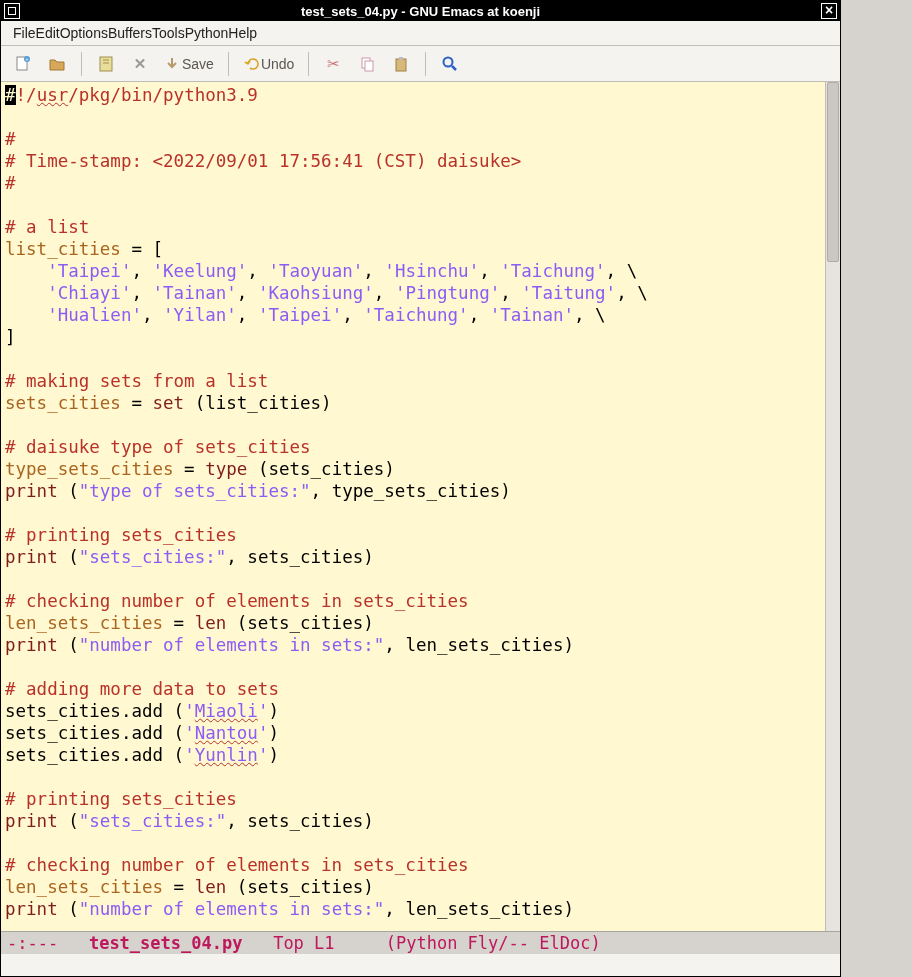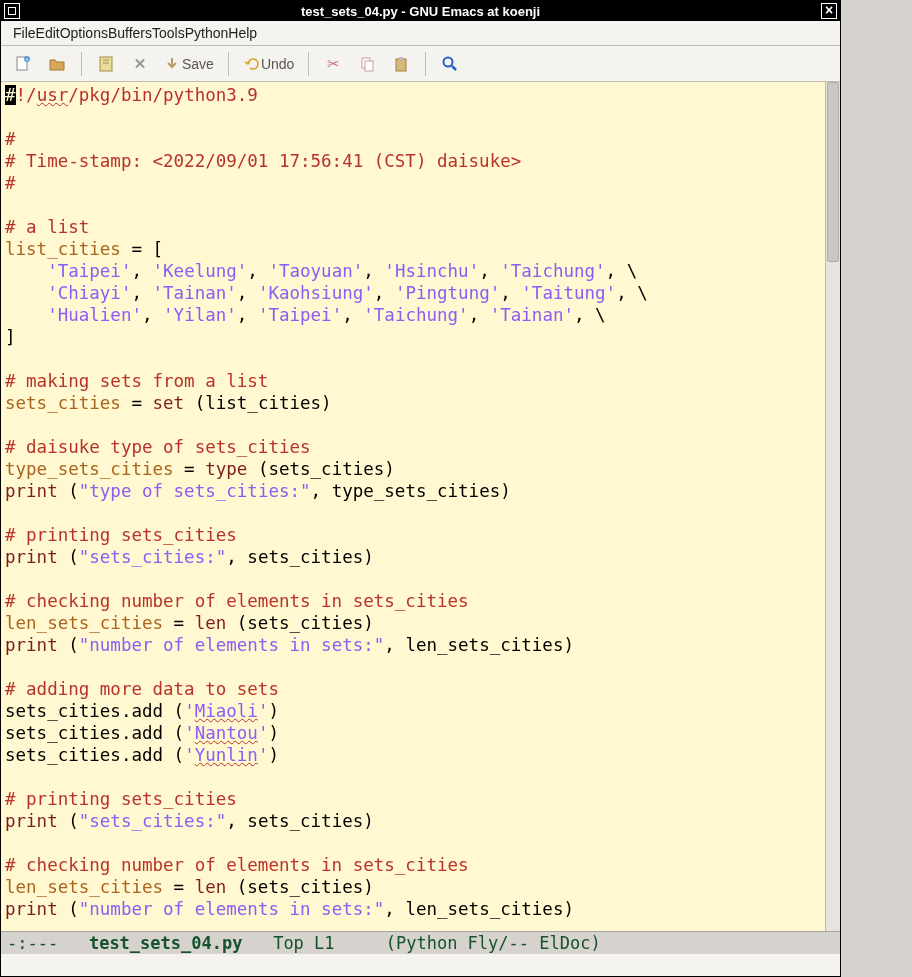--- a/index.html
+++ b/index.html
@@ -122,21 +122,21 @@
     background: #cbc7c1;
     border: 1px solid #b0aca5;
     border-radius: 2px;
   }
   .modeline {
     background: #d6d2cd;
     border-top: 1px solid #a8a49e;
     font-family: "DejaVu Sans Mono", Menlo, Consolas, monospace;
     font-size: 17px;
     padding: 1px 6px;
-    color: #14532d;
+    color: #be185d;
     white-space: pre;
   }
   .modeline b { font-weight: bold; }
   .minibuf {
     background: #f5f3f0;
     height: 22px;
   }
   
   .c-comment { color: #b8312a; }
   .c-var     { color: #a9641f; }

